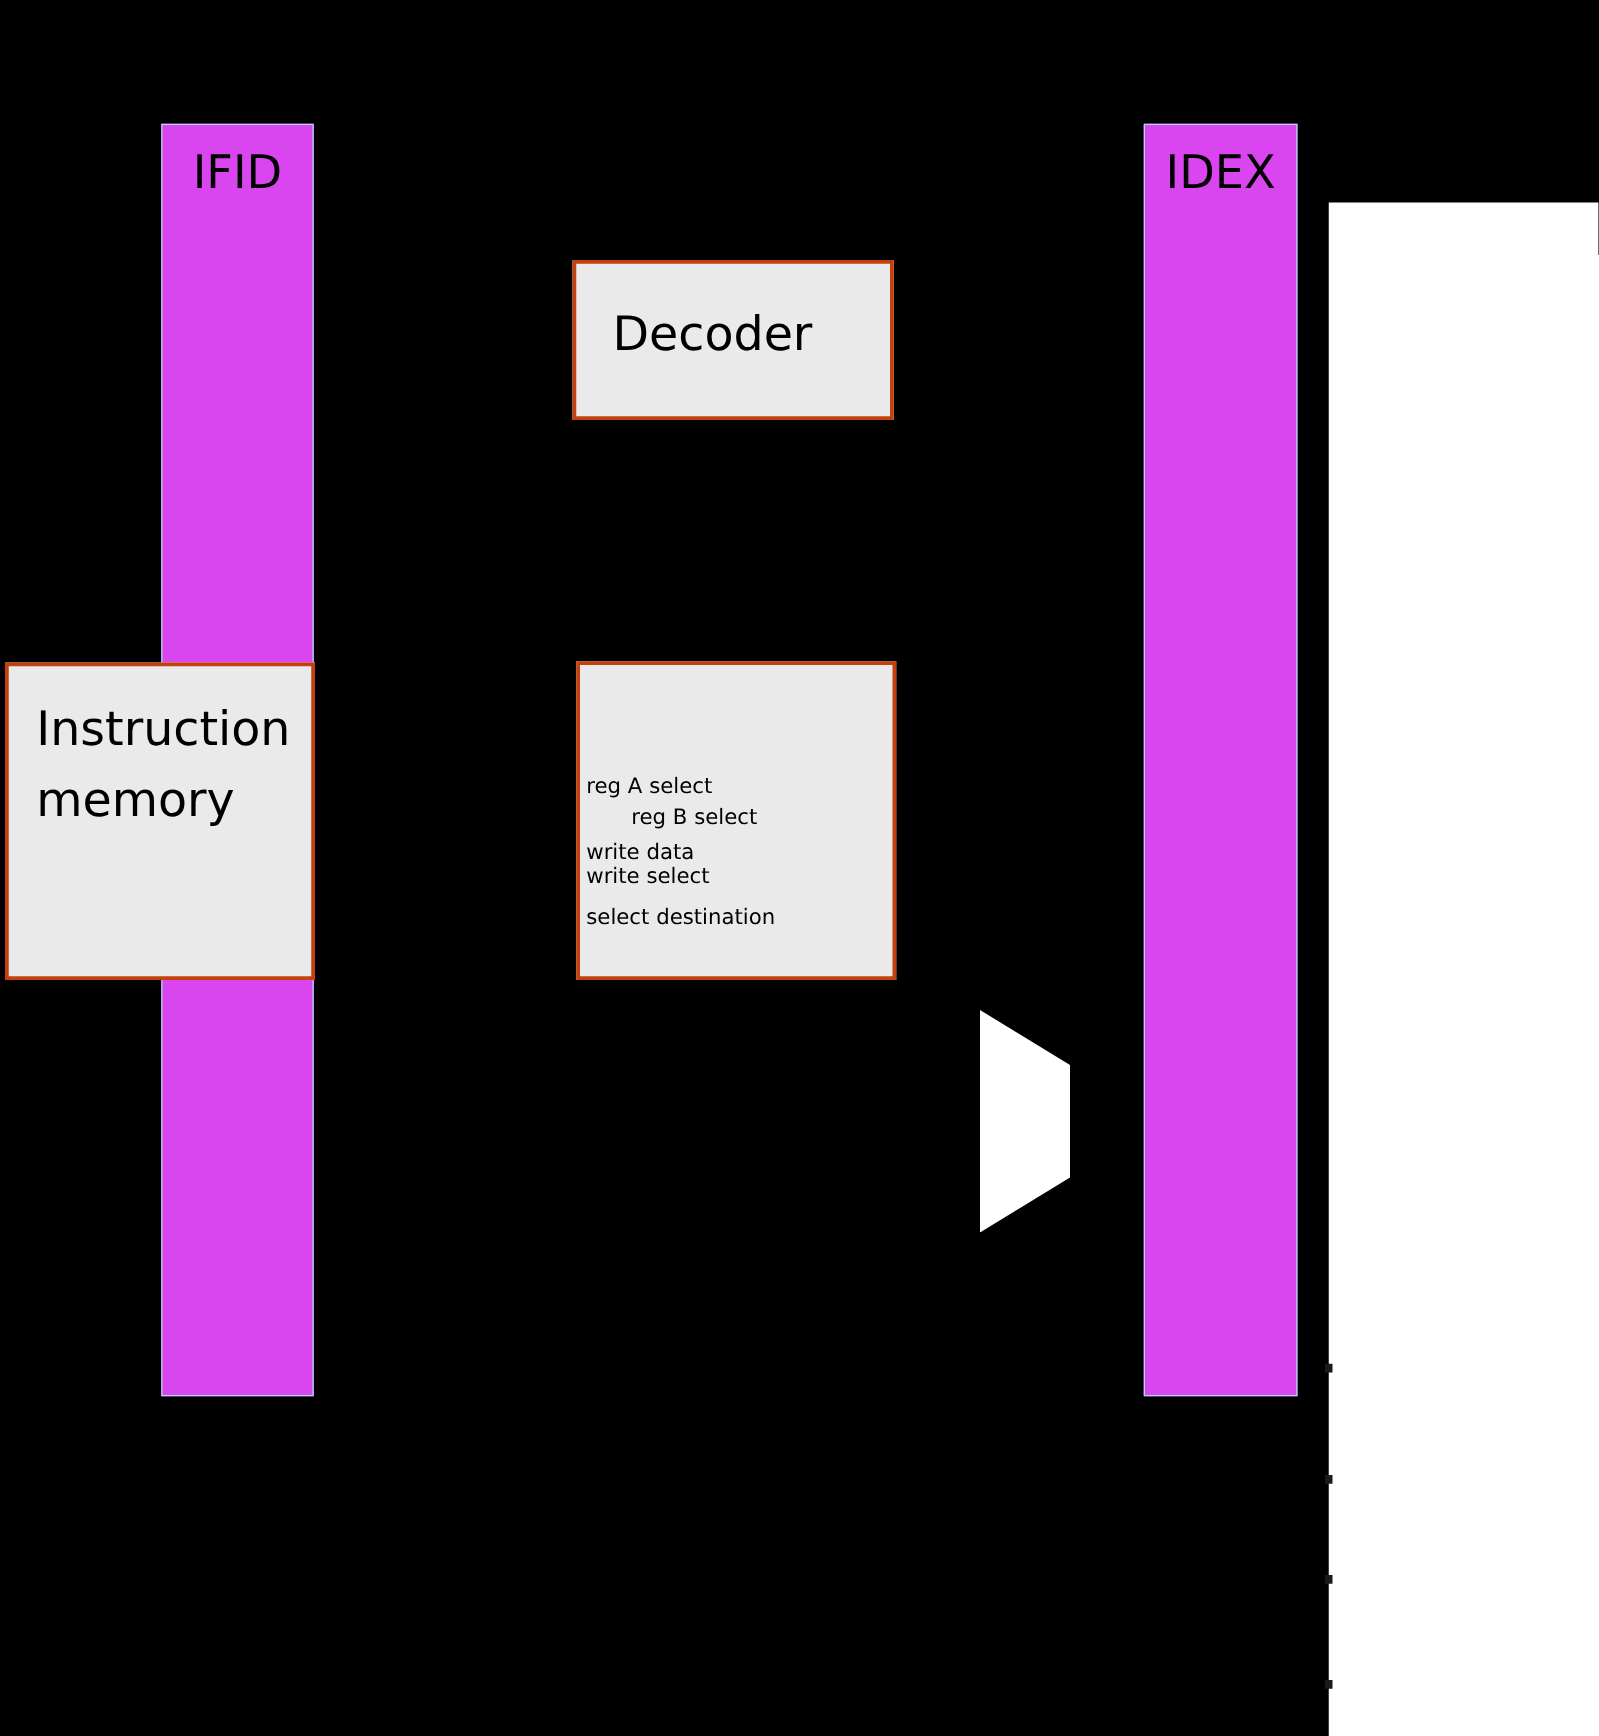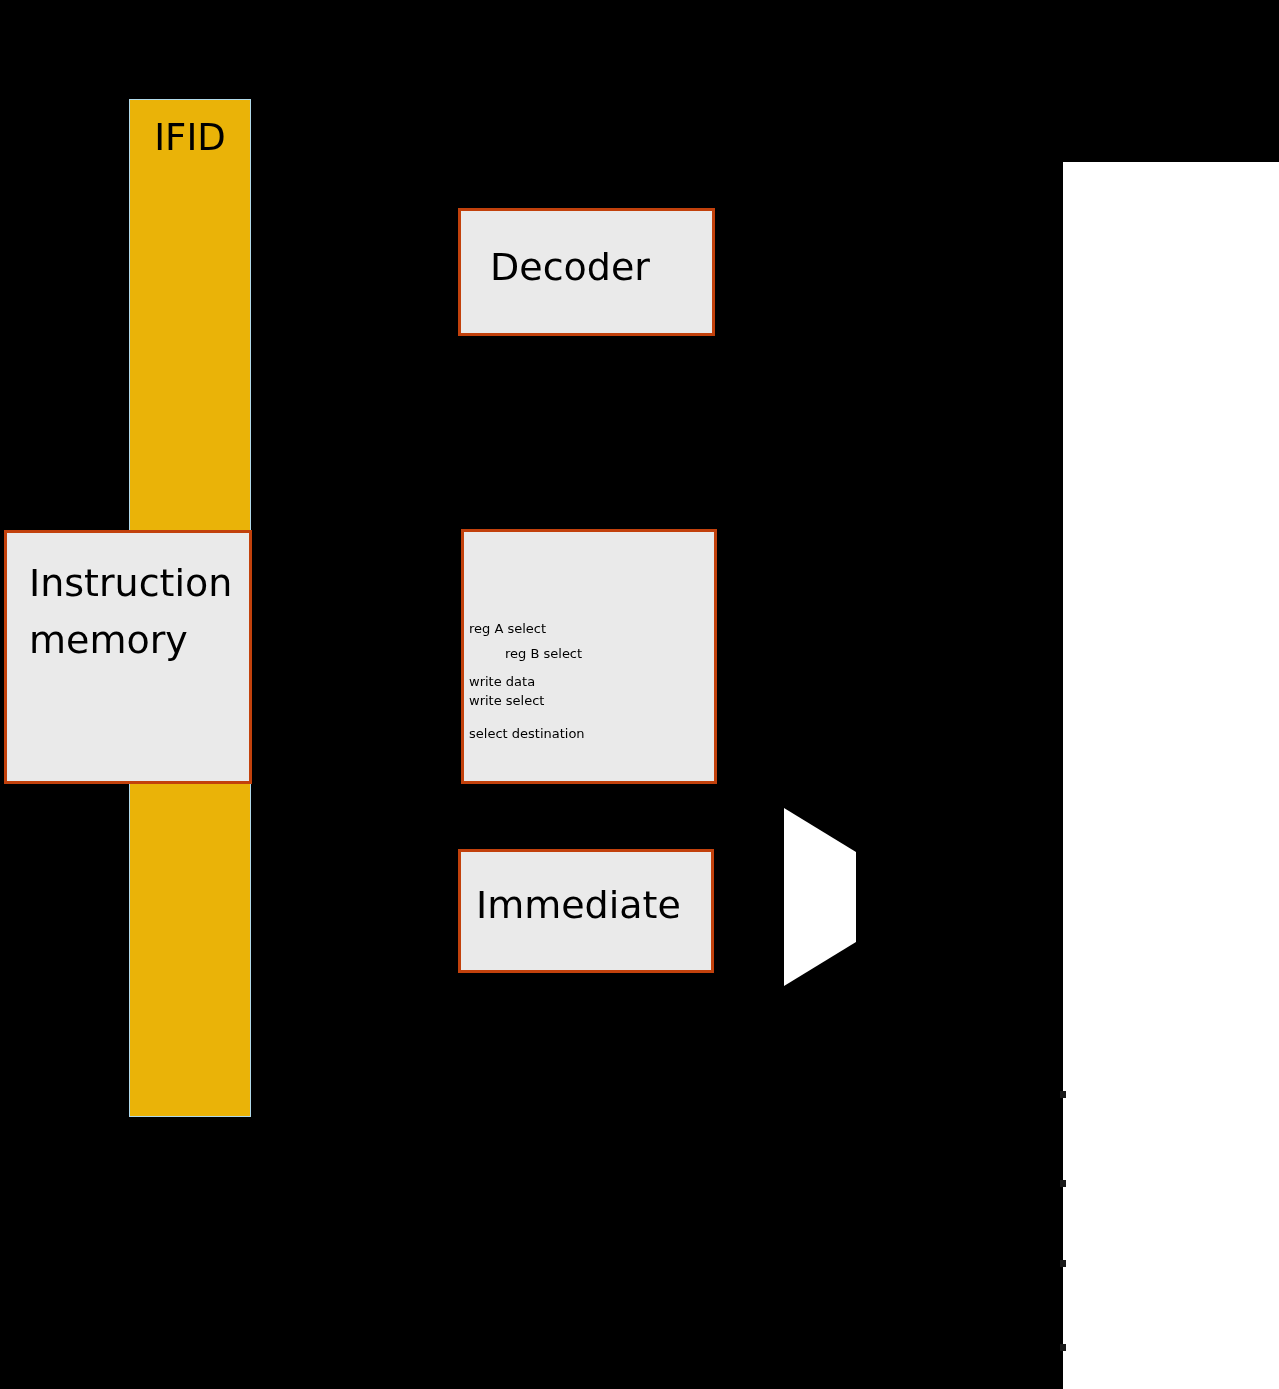--- a/index.html
+++ b/index.html
@@ -18,21 +18,21 @@
 
   
   .white-panel {
     position: absolute;
     background: #ffffff;
   }
 
   
   .pipe-reg {
     position: absolute;
-    background: #eab308;
+    background: #d946ef;
     border: 1px solid #b0d9ea;
     box-sizing: border-box;
   }
   .pipe-reg .pipe-label {
     position: absolute;
     left: 0;
     right: 0;
     top: 16px;
     text-align: center;
     color: #000000;
@@ -57,21 +57,21 @@
   }
   .unit-title.two-line {
     line-height: 57px;
     white-space: normal;
   }
 
   
   .port-label {
     position: absolute;
     color: #000000;
-    font-size: 13px;
+    font-size: 17px;
     line-height: 20px;
     white-space: nowrap;
   }
 
   
   .mux {
     position: absolute;
     background: #ffffff;
   }
 
@@ -90,39 +90,39 @@
 
   <div class="edge-tick" style="left:1060px; top:1180px; width:6px; height:7px;"></div>
   <div class="edge-tick" style="left:1060px; top:1260px; width:6px; height:7px;"></div>
   <div class="edge-tick" style="left:1060px; top:1344px; width:6px; height:7px;"></div>
   <div class="edge-tick" style="left:1060px; top:1091px; width:6px; height:7px;"></div>
 
   <div class="pipe-reg" style="left:129px; top:99px; width:122px; height:1018px;">
     <span class="pipe-label">IFID</span>
   </div>
 
+  <div class="pipe-reg" style="left:915px; top:99px; width:123px; height:1018px;">
+    <span class="pipe-label">IDEX</span>
+  </div>
 
   <div class="unit-box" style="left:4px; top:530px; width:248px; height:254px;">
     <span class="unit-title two-line" style="left:22px; top:22px; width:215px;">Instruction memory</span>
   </div>
 
   <div class="unit-box" style="left:458px; top:208px; width:257px; height:128px;">
     <span class="unit-title" style="left:29px; top:33px;">Decoder</span>
   </div>
 
   <div class="unit-box" style="left:461px; top:529px; width:256px; height:255px;">
 
     <span class="port-label" style="left:5px; top:87px;">reg A select</span>
     <span class="port-label" style="left:5px; top:112px;margin-left:36px;">reg B select</span>
     <span class="port-label" style="left:5px; top:140px;">write data</span>
     <span class="port-label" style="left:5px; top:159px;">write select</span>
     <span class="port-label" style="left:5px; top:192px;">select destination</span>
   </div>
 
-  <div class="unit-box" style="left:458px; top:849px; width:256px; height:124px;">
-    <span class="unit-title" style="left:15px; top:30px;">Immediate</span>
-  </div>
 
   <svg class="mux" style="left:784px; top:808px; width:80px; height:178px; background:transparent;" viewBox="0 0 80 178" preserveAspectRatio="none">
     <polygon points="0,0 72,44 72,134 0,178" fill="#ffffff"></polygon>
   </svg>
 
 </div>
 
 </body></html>

